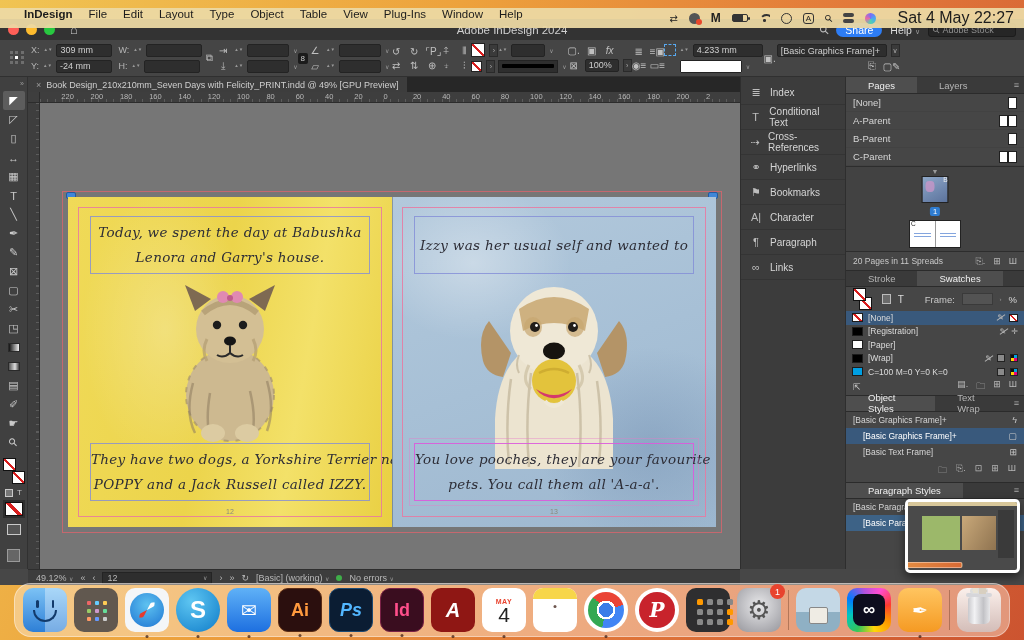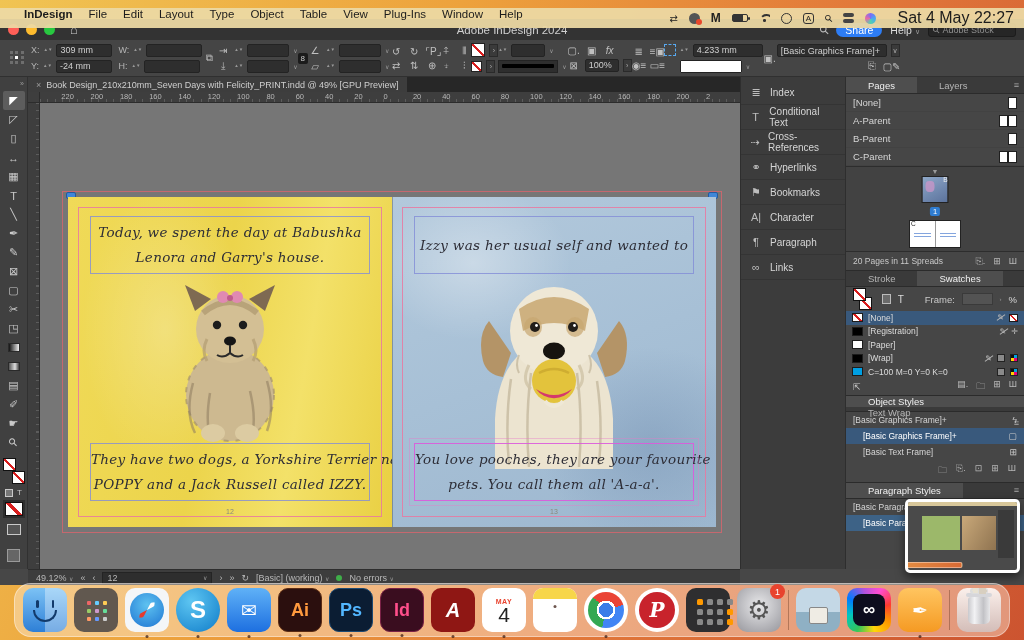--- a/index.html
+++ b/index.html
@@ -219,21 +219,21 @@
   .dk-launchpad { background:rgba(60,60,66,.8); }
   .dk-launchpad .grid { width:4px; height:4px; background:#e66; border-radius:1px;
     box-shadow:8px 0 0 #6cf, 16px 0 0 #fc5, 0 8px 0 #9c6, 8px 8px 0 #c9c, 16px 8px 0 #6d9, 0 16px 0 #f96, 8px 16px 0 #69f, 16px 16px 0 #ccc; margin:-14px 0 0 -14px; }
   .dk-safari { background:#f4f6f8; border-radius:10px; }
   .dk-safari .comp { width:34px; height:34px; border-radius:50%; background:radial-gradient(circle at 50% 35%,#5ec2f0,#1f76d3); position:relative; }
   .dk-safari .comp::after { content:""; position:absolute; left:50%; top:50%; width:22px; height:5px; transform:translate(-50%,-50%) rotate(-45deg);
     background:linear-gradient(90deg,#e63a2e 0 50%,#fff 50%); clip-path:polygon(0 50%,15% 0,85% 100%,100% 50%,85% 0,15% 100%); }
   .dk-skype { background:radial-gradient(circle at 35% 30%,#5ec6f2,#0f7cc9); border-radius:50%; color:#fff; font-size:24px; }
   .dk-mail { background:linear-gradient(180deg,#5fb1f7,#1d6fe0); color:#fff; font-size:19px; }
   .dk-ai { background:#2b0f0e; color:#ff9a3e; font-size:18px; border:1px solid #5a2b14; }
-  .dk-ps { background:#0b1d33; color:#53b7ff; font-size:18px; border:1px solid #1d4a73; }
+  .dk-ps { background:#0b1d33; color:#53b7ff; font-size:18px; border:1px solid #1d4a73;font-style:italic; }
   .dk-id { background:#3a0d1f; color:#ff4f8b; font-size:18px; border:1px solid #7a2246; }
   .dk-acrobat { background:#8f1714; color:#fff; font-size:20px; font-weight:bold; font-style:italic; }
   .dk-calendar { background:#fff; flex-direction:column; }
   .dk-calendar .mon { color:#e8432e; font-size:7px; font-weight:bold; letter-spacing:.5px; margin-top:3px; }
   .dk-calendar .day { color:#222; font-size:21px; line-height:20px; }
   .dk-notes { background:#fff; overflow:hidden; }
   .dk-notes::before { content:""; position:absolute; top:0; left:0; right:0; height:11px; background:#f7d64a; }
   .dk-notes::after { content:""; position:absolute; top:17px; left:7px; right:7px; height:14px;
     background:repeating-linear-gradient(0deg,#ccc 0 1px,transparent 1px 6px); }
   .dk-chrome { background:#fff; border-radius:50%; }
@@ -840,21 +840,21 @@
     <div class="pfoot" style="height:16px;">
       <span style="font-size:9px;">⇱</span>
       <span class="ics">
         <span>▤.</span>
         <span>🗀</span>
         <span>⊞</span>
         <span>Ш</span>
       </span>
     </div>
 
-    <div class="phead" style="border-top:1px solid #2b2b2b;flex-direction:column;">
+    <div class="phead" style="border-top:1px solid #2b2b2b;">
       <span class="ptab active">Object Styles</span>
       <span class="ptab">Text Wrap</span>
       <span class="burger">≡</span>
     </div>
     <div class="os-row">
       <span>[Basic Graphics Frame]+</span>
         <span class="ric lightning">ϟ</span>
     </div>
     <div class="os-row selected">
       <span style="padding-left:10px;">[Basic Graphics Frame]+</span>

